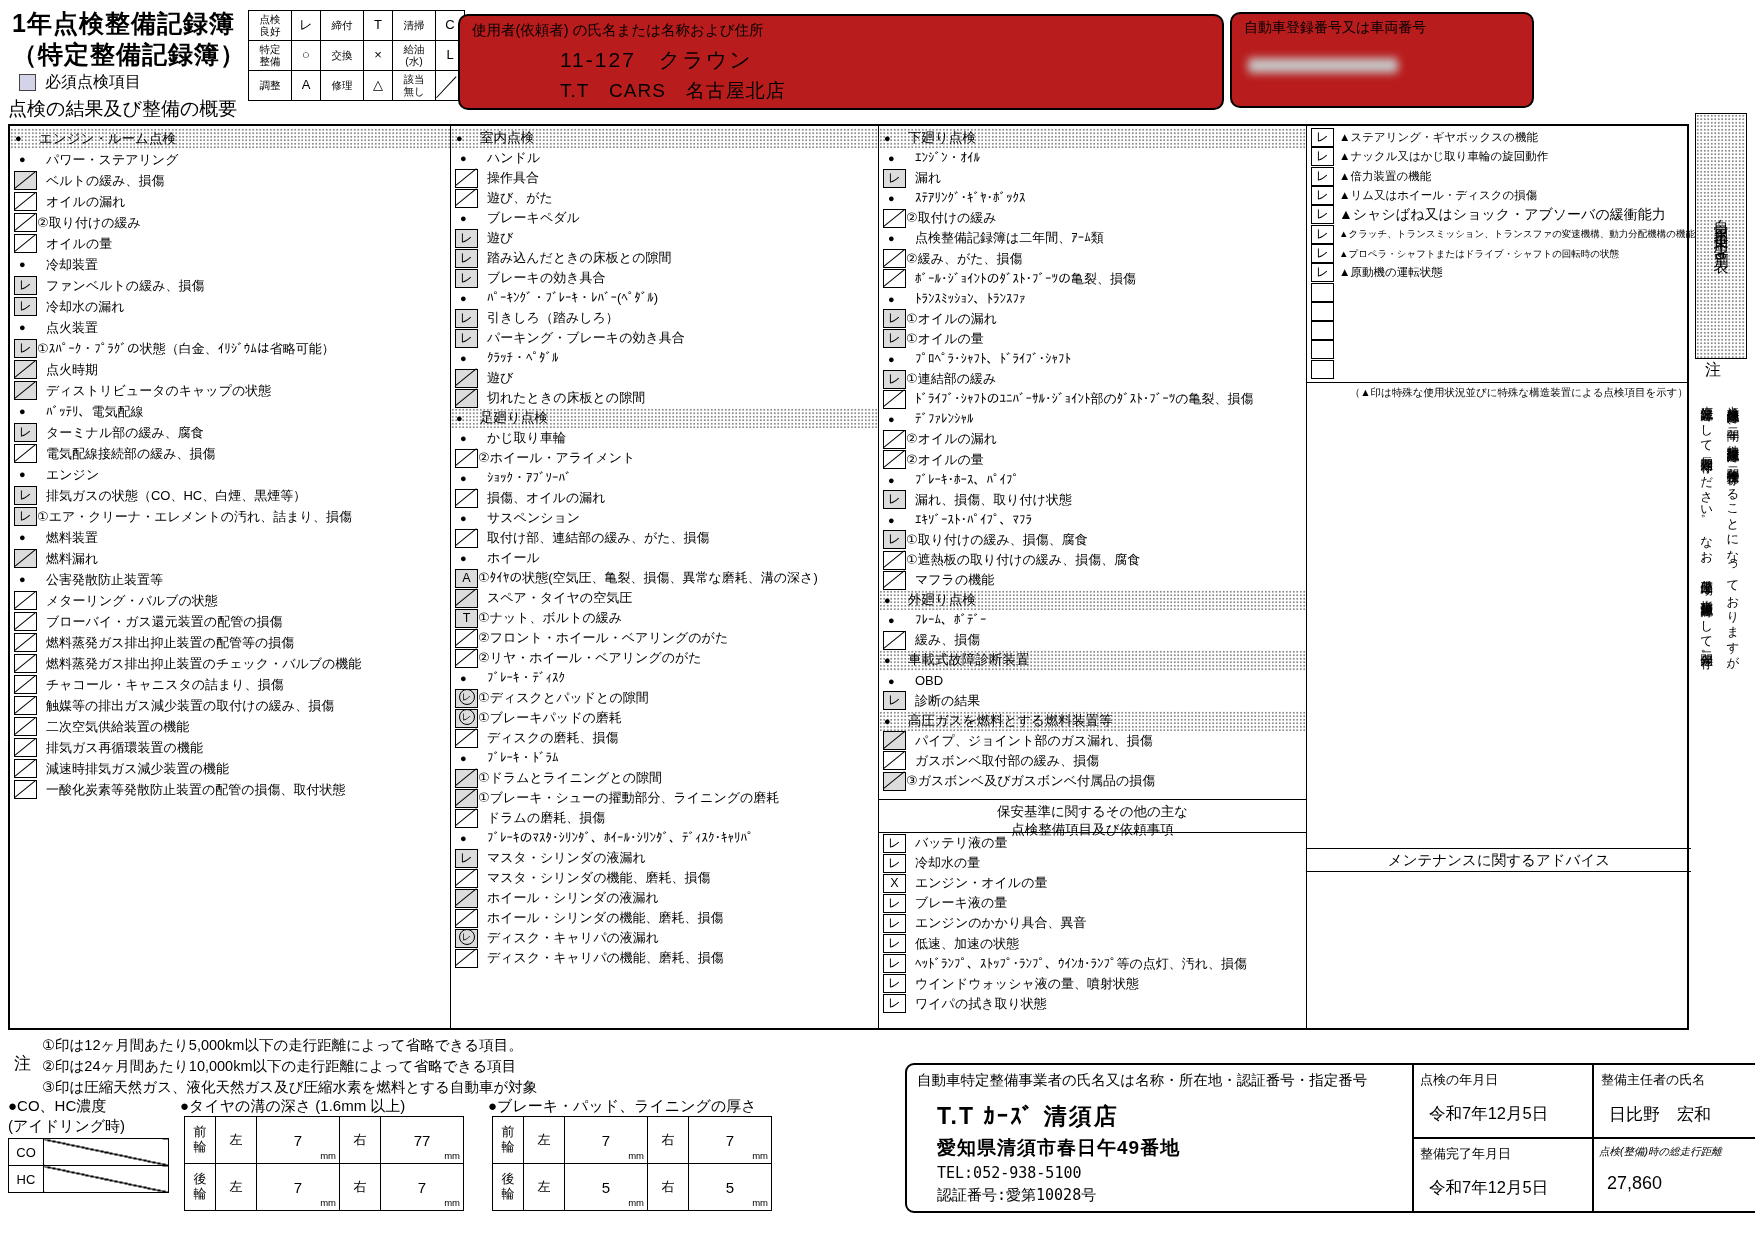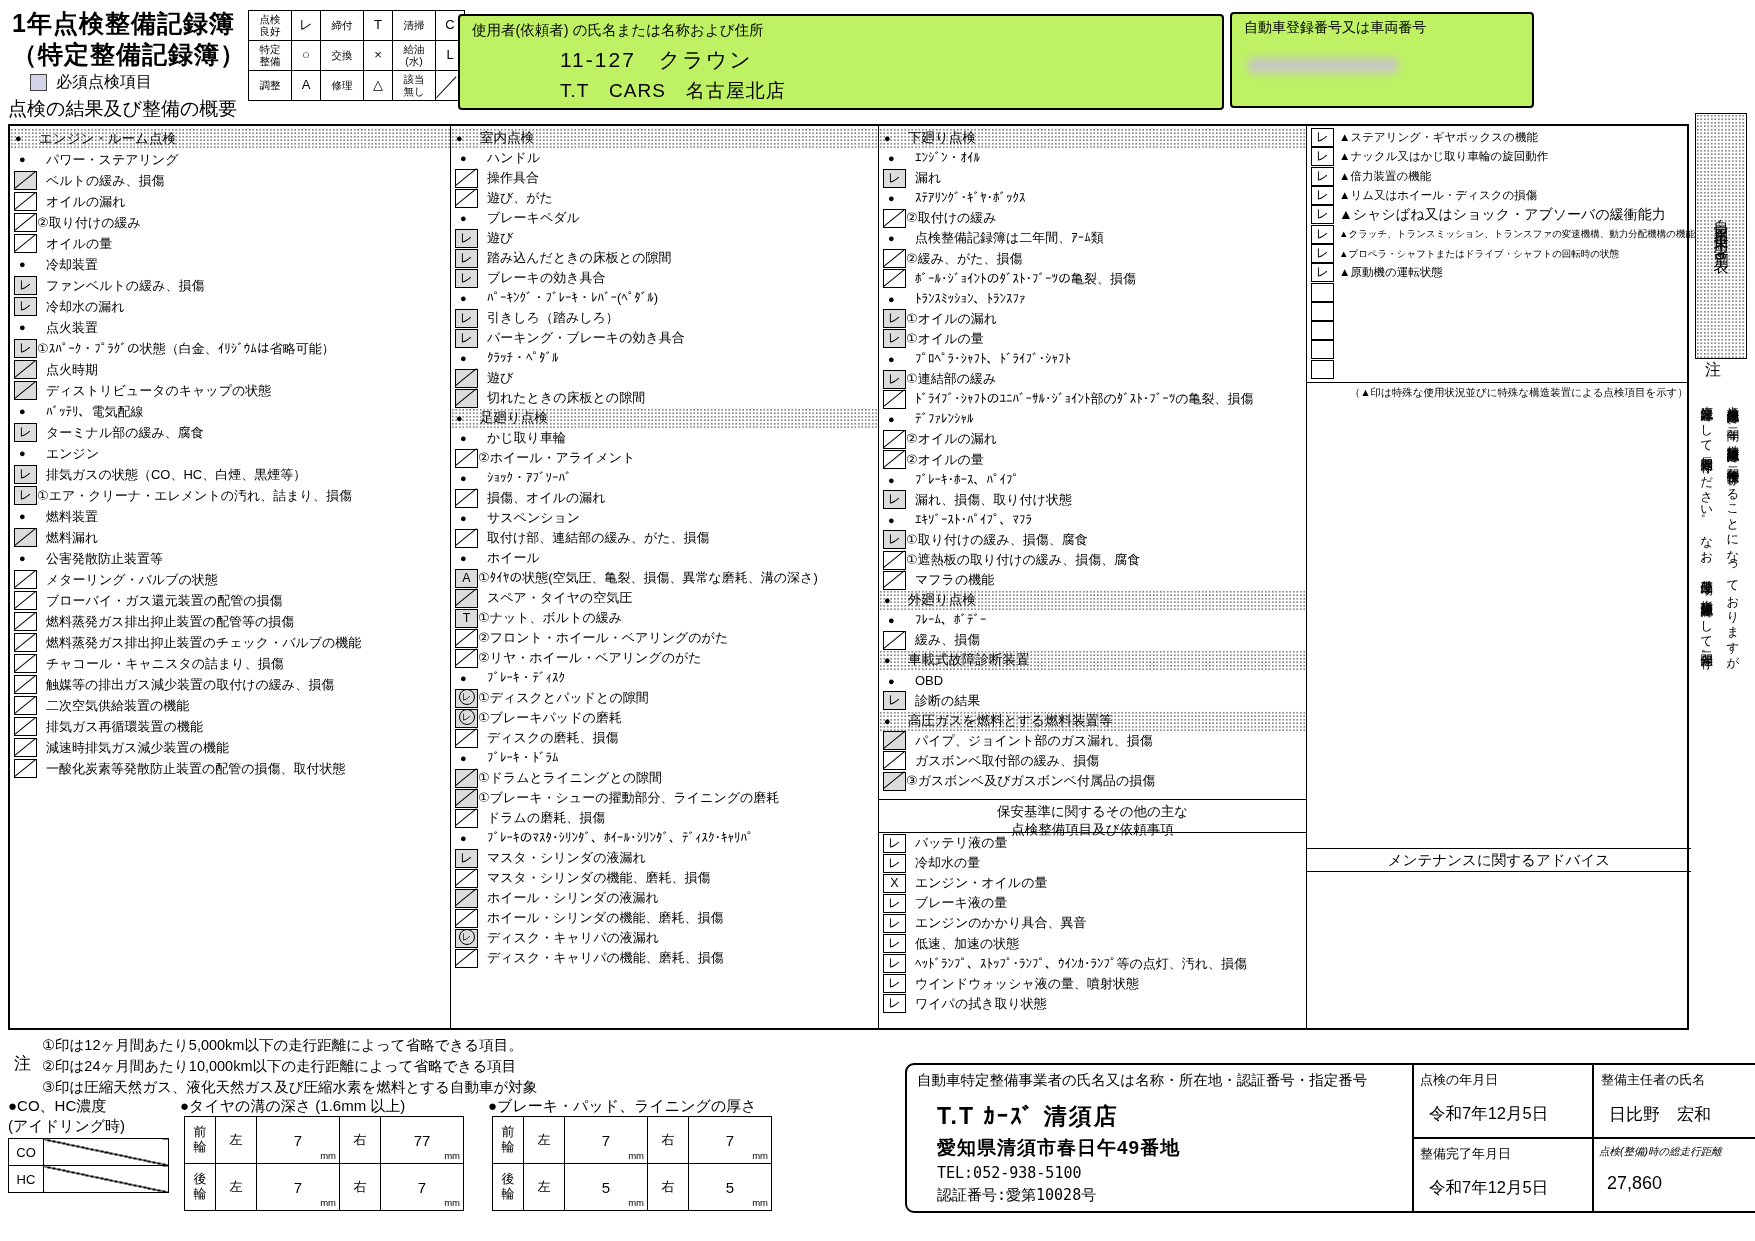--- a/index.html
+++ b/index.html
@@ -8,21 +8,21 @@
   .abs{position:absolute;}
   
   .title{font-weight:bold;font-size:25px;letter-spacing:1px;line-height:1.25;}
   .reqrow{display:flex;align-items:center;gap:9px;font-size:16px;}
   .reqsq{width:15px;height:15px;border:1.5px solid #444;display:inline-block;}
   .overview{font-size:19px;}
   table.legend{border-collapse:collapse;}
   table.legend td{border:1.5px solid #000;text-align:center;vertical-align:middle;white-space:pre-line;line-height:1.08;}
   table.legend td.l{width:40px;font-size:10.5px;height:27px;}
   table.legend td.m{width:26px;font-size:13px;}
-  .rbox{border:2px solid #000;border-radius:4px;background:#bef264;}
+  .rbox{border:2px solid #000;border-radius:10px;background:#b91c1c;}
   .rbox .blabel{position:absolute;left:12px;top:5px;font-size:14.5px;}
   .ub1{position:absolute;left:100px;top:30px;font-size:21px;letter-spacing:2px;}
   .ub2{position:absolute;left:100px;top:62px;font-size:19px;letter-spacing:1px;}
   .blurbar{position:absolute;left:16px;top:44px;width:150px;height:15px;background:#c6c6c6;filter:blur(4px);border-radius:3px;}
   
   .maintable{position:absolute;left:8px;top:124px;width:1681px;height:906px;border:2px solid #000;box-sizing:border-box;background:#fff;}
   .col{position:absolute;top:0;bottom:0;padding-top:2px;box-sizing:border-box;}
   .c0{left:0;width:440px;--rh:21px;}
   .c1{left:440px;width:428px;border-left:1.5px solid #000;--rh:20px;}
   .c2{left:868px;width:428px;border-left:1.5px solid #000;--rh:20.1px;}
@@ -86,21 +86,21 @@
   .cellval{position:absolute;font-size:16.5px;white-space:nowrap;}
   .odoval{position:absolute;font-size:18px;}
   .odounit{position:absolute;font-size:13px;padding-left:32px;}
 </style>
 </head>
 <body>
 
 <div class="page">
 
   <div class="abs title" style="left:12px;top:8px;"><span>1年点検整備記録簿</span><br><span>（特定整備記録簿）</span></div>
-  <div class="abs reqrow" style="left:30px;top:72px;">
+  <div class="abs reqrow" style="left:19px;top:72px;">
     <span class="reqsq" style="background: rgb(212, 212, 232);"></span>
     <span>必須点検項目</span>
   </div>
   <div class="abs overview" style="left:8px;top:96px;">点検の結果及び整備の概要</div>
 
   <table class="legend abs" style="left:248px;top:10px;">
     <tbody>
         <tr>
       <td class="l">点検
 良好</td>
@@ -210,20 +210,26 @@
           <span class="lbl">ディストリビュータのキャップの状態</span>
         </div>
         <div class="row grp">
           <span class="bullet">●</span>
           <span class="lbl">ﾊﾞｯﾃﾘ、電気配線</span>
         </div>
         <div class="row itm">
           <span class="cb sh">レ</span>
           <span class="lbl">ターミナル部の緩み、腐食</span>
         </div>
+        <div class="row itm">
+          <span class="cb">
+            <i class="diag"></i>
+          </span>
+          <span class="lbl">電気配線接続部の緩み、損傷</span>
+        </div>
         <div class="row grp">
           <span class="bullet">●</span>
           <span class="lbl">エンジン</span>
         </div>
         <div class="row itm">
           <span class="cb sh">レ</span>
           <span class="lbl">排気ガスの状態（CO、HC、白煙、黒煙等）</span>
         </div>
         <div class="row itm">
           <span class="cb sh">レ</span>

